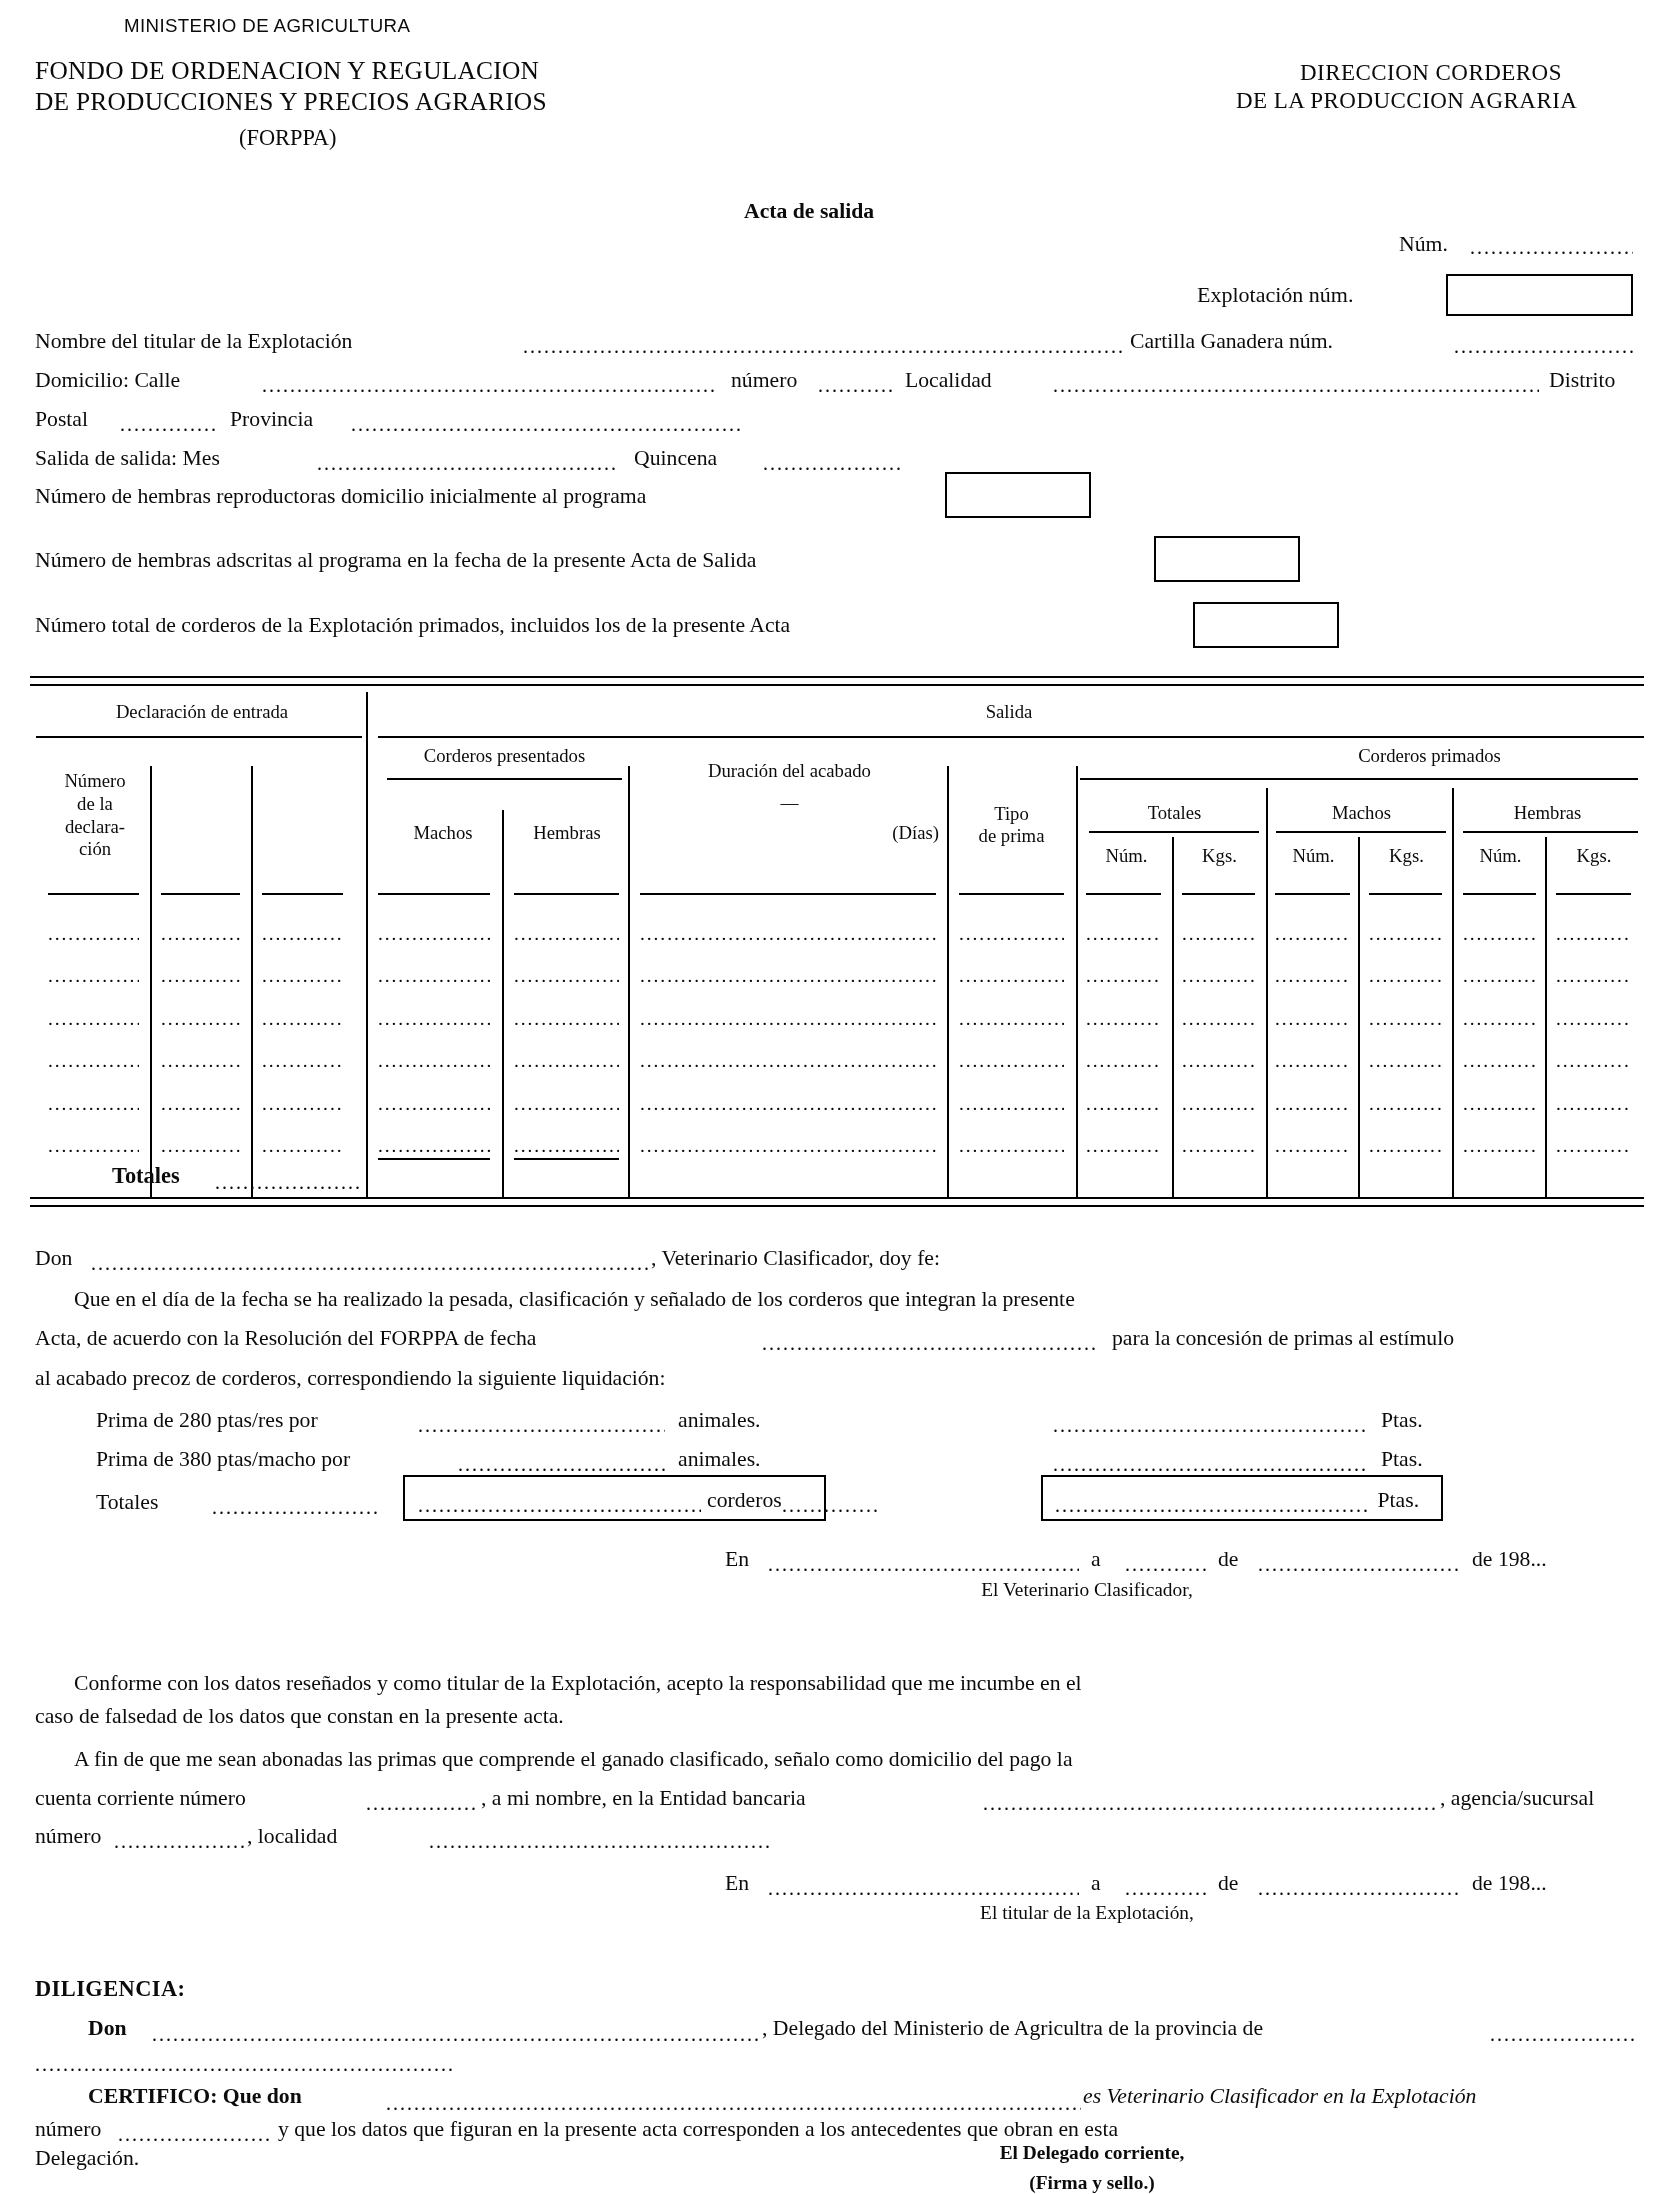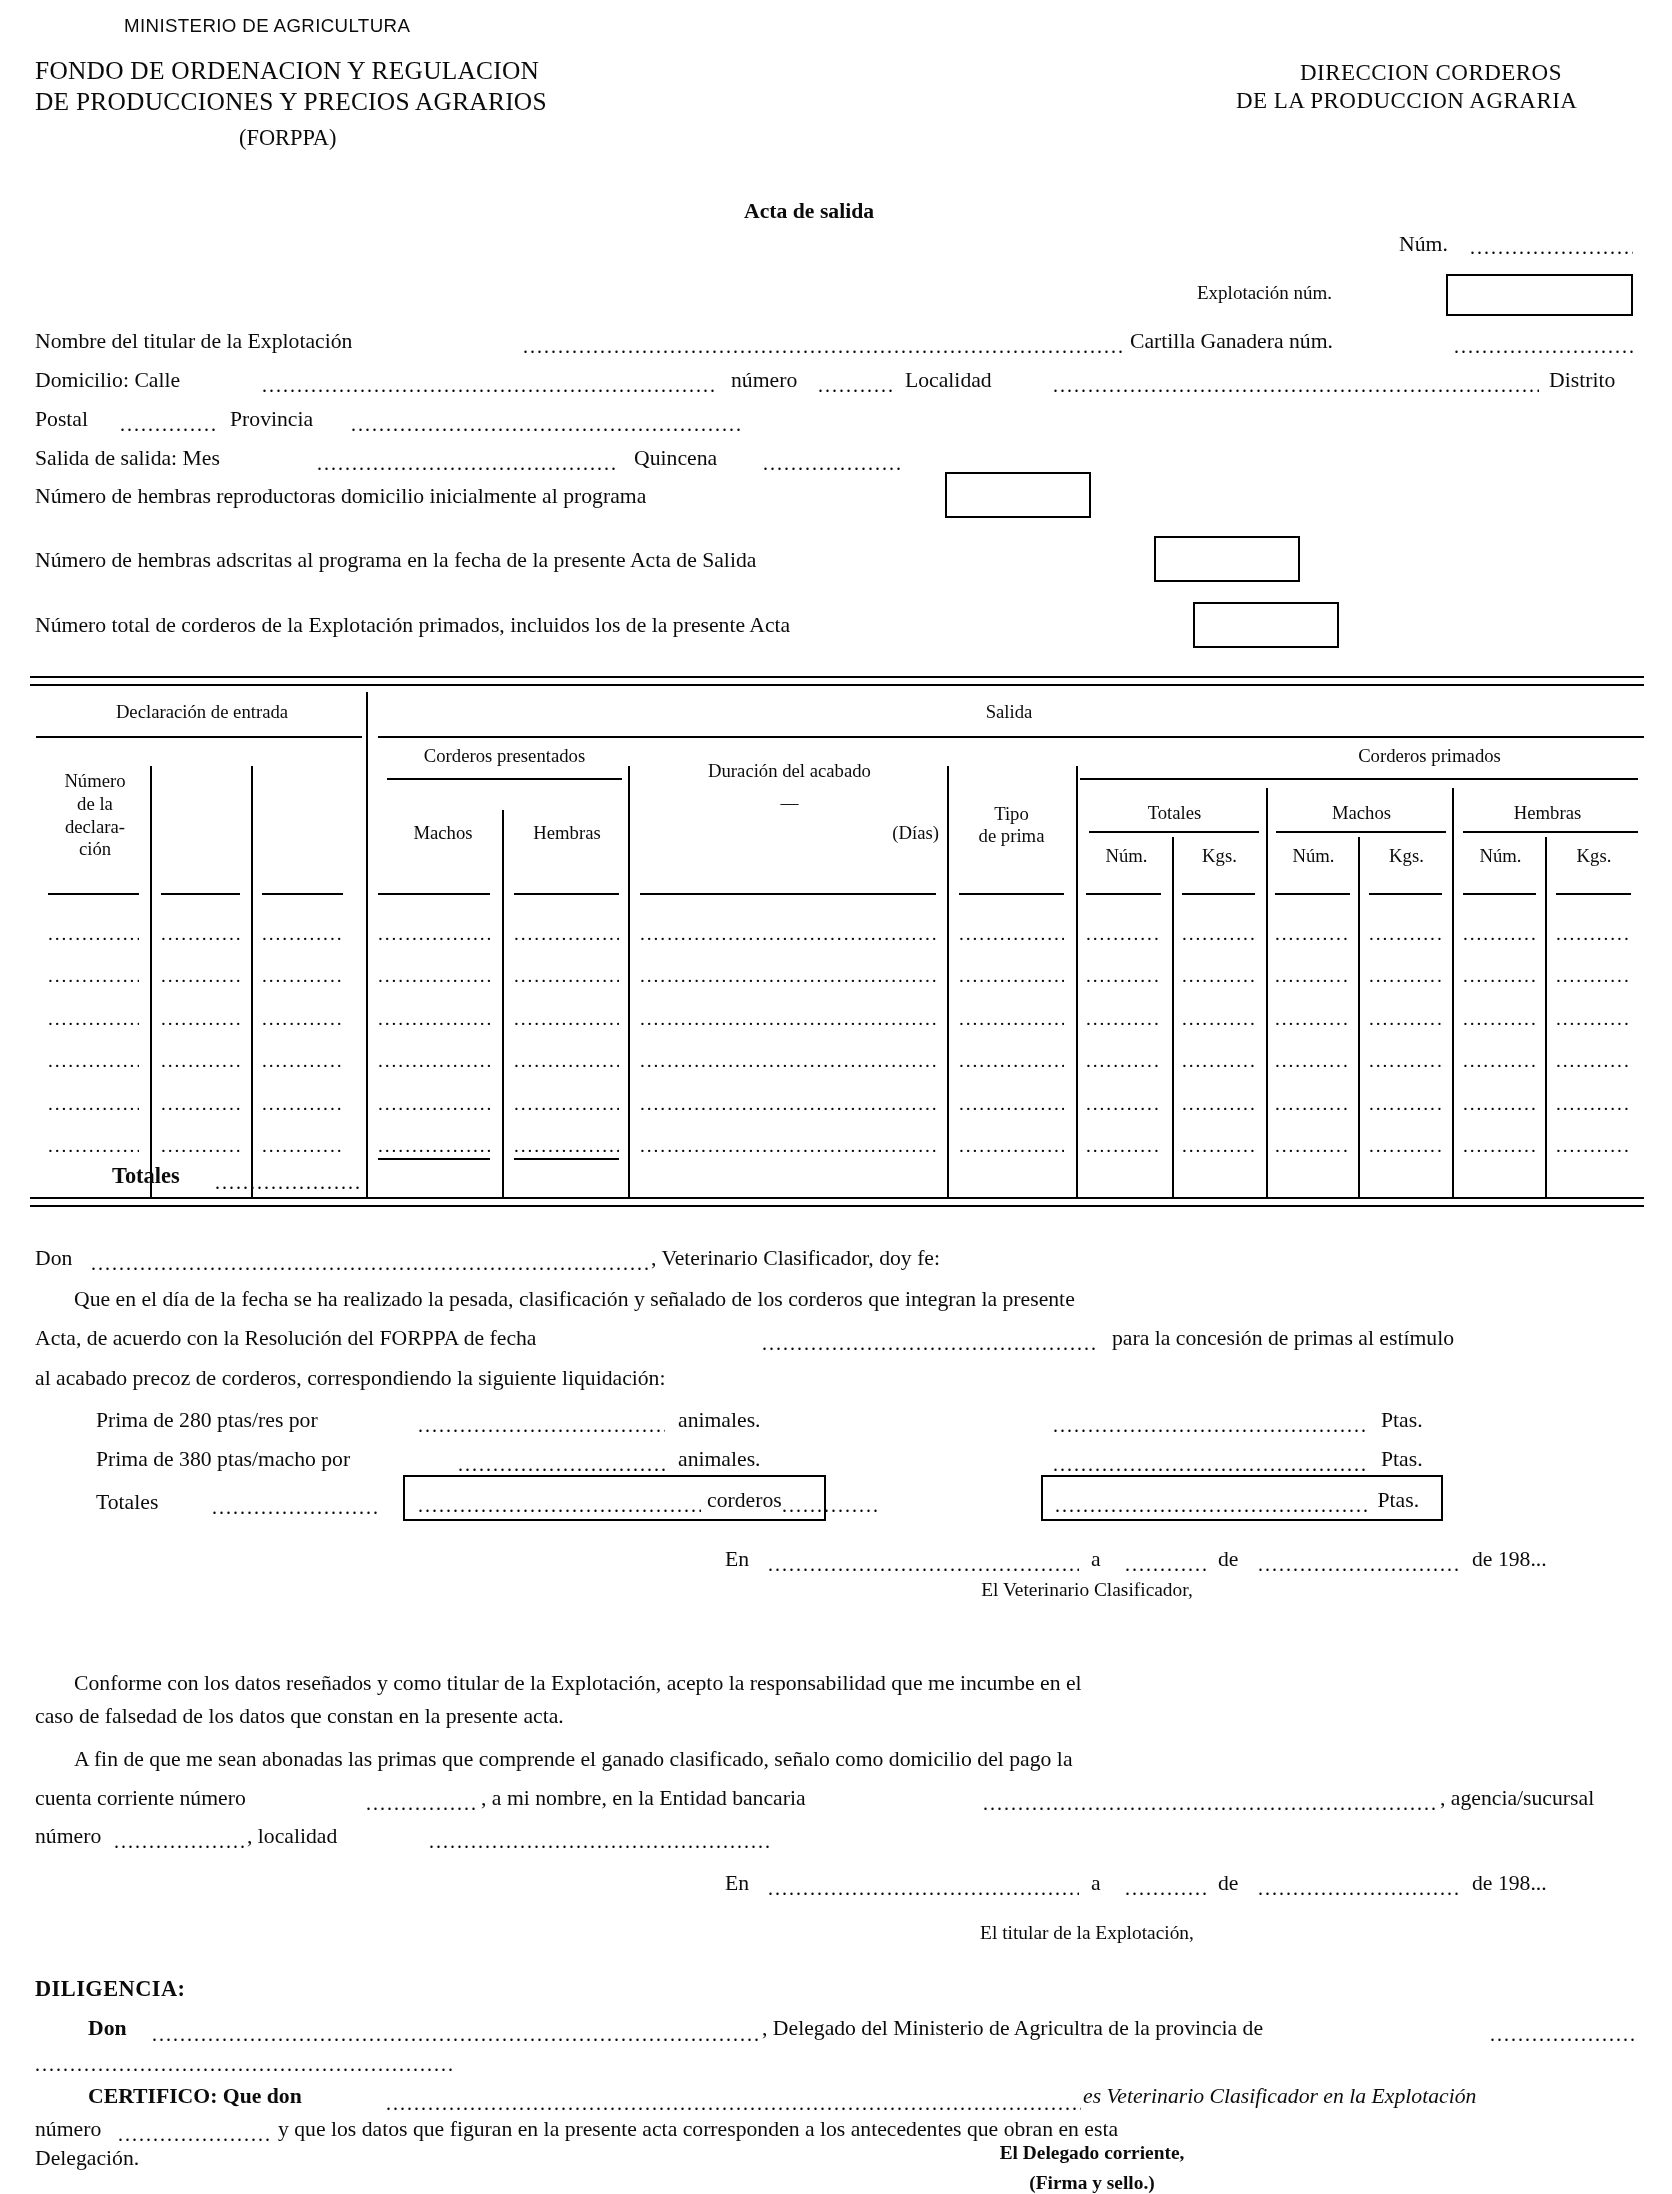--- a/index.html
+++ b/index.html
@@ -42,21 +42,21 @@
   <div class="abs ser" style="left:239px;top:125px;font-size:22.4px;">(FORPPA)</div>
 
   <div class="abs ser" style="left:1300px;top:60px;font-size:23px;letter-spacing:.02em;">DIRECCION CORDEROS</div>
   <div class="abs ser" style="left:1236px;top:88px;font-size:23px;letter-spacing:.02em;">DE LA PRODUCCION AGRARIA</div>
 
   <div class="abs ser b" style="left:744px;top:199px;font-size:21.7px;">Acta de salida</div>
 
   <div class="abs ser" style="left:1399px;top:232px;font-size:21.7px;">Núm.</div>
   <span class="abs dots" style="left:1470px;top:236px;width:163px;font-size:20px;"></span>
 
-  <div class="abs ser" style="left:1197px;top:282px;font-size:19px;">Explotación núm.</div>
+  <div class="abs ser" style="left:1197px;top:282px;font-size:22px;">Explotación núm.</div>
   <div class="box" style="left:1446px;top:274px;width:187px;height:42px;"></div>
 
   <div class="abs ser" style="left:35px;top:329px;font-size:21.7px;">Nombre del titular de la Explotación</div>
   <span class="abs dots" style="left:523px;top:335px;width:601px;font-size:20px;"></span>
   <div class="abs ser" style="left:1130px;top:329px;font-size:21.7px;">Cartilla Ganadera núm.</div>
   <span class="abs dots" style="left:1454px;top:335px;width:179px;font-size:20px;"></span>
 
   <div class="abs ser" style="left:35px;top:368px;font-size:21.7px;">Domicilio: Calle</div>
   <span class="abs dots" style="left:262px;top:374px;width:453px;font-size:20px;"></span>
   <div class="abs ser" style="left:731px;top:368px;font-size:21.7px;">número</div>
@@ -316,21 +316,21 @@
   <div class="abs ser" style="left:247px;top:1824px;font-size:21.7px;">, localidad</div>
   <span class="abs dots" style="left:429px;top:1830px;width:344px;font-size:20px;"></span>
 
   <div class="abs ser" style="left:725px;top:1871px;font-size:21.7px;">En</div>
   <span class="abs dots" style="left:768px;top:1877px;width:311px;font-size:20px;"></span>
   <div class="abs ser" style="left:1091px;top:1871px;font-size:21.7px;">a</div>
   <span class="abs dots" style="left:1125px;top:1877px;width:81px;font-size:20px;"></span>
   <div class="abs ser" style="left:1218px;top:1871px;font-size:21.7px;">de</div>
   <span class="abs dots" style="left:1258px;top:1877px;width:202px;font-size:20px;"></span>
   <div class="abs ser" style="left:1472px;top:1871px;font-size:21.7px;">de 198...</div>
-  <div class="abs ser" style="left:1087px;top:1902px;font-size:19.4px;transform:translateX(-50%);margin-top:20px;">El titular de la Explotación,</div>
+  <div class="abs ser" style="left:1087px;top:1902px;font-size:19.4px;transform:translateX(-50%);">El titular de la Explotación,</div>
 
   <div class="abs ser b" style="left:35px;top:1976px;font-size:22.4px;letter-spacing:.02em;">DILIGENCIA:</div>
 
   <div class="abs ser b" style="left:88px;top:2016px;font-size:21.7px;">Don</div>
   <span class="abs dots" style="left:152px;top:2023px;width:607px;font-size:20px;"></span>
   <div class="abs ser" style="left:762px;top:2016px;font-size:21.7px;">, Delegado del Ministerio de Agricultra de la provincia de</div>
   <span class="abs dots" style="left:1490px;top:2023px;width:146px;font-size:20px;"></span>
   <span class="abs dots" style="left:35px;top:2053px;width:418px;font-size:20px;"></span>
 
   <div class="abs ser b" style="left:88px;top:2084px;font-size:21.7px;">CERTIFICO: Que don</div>

